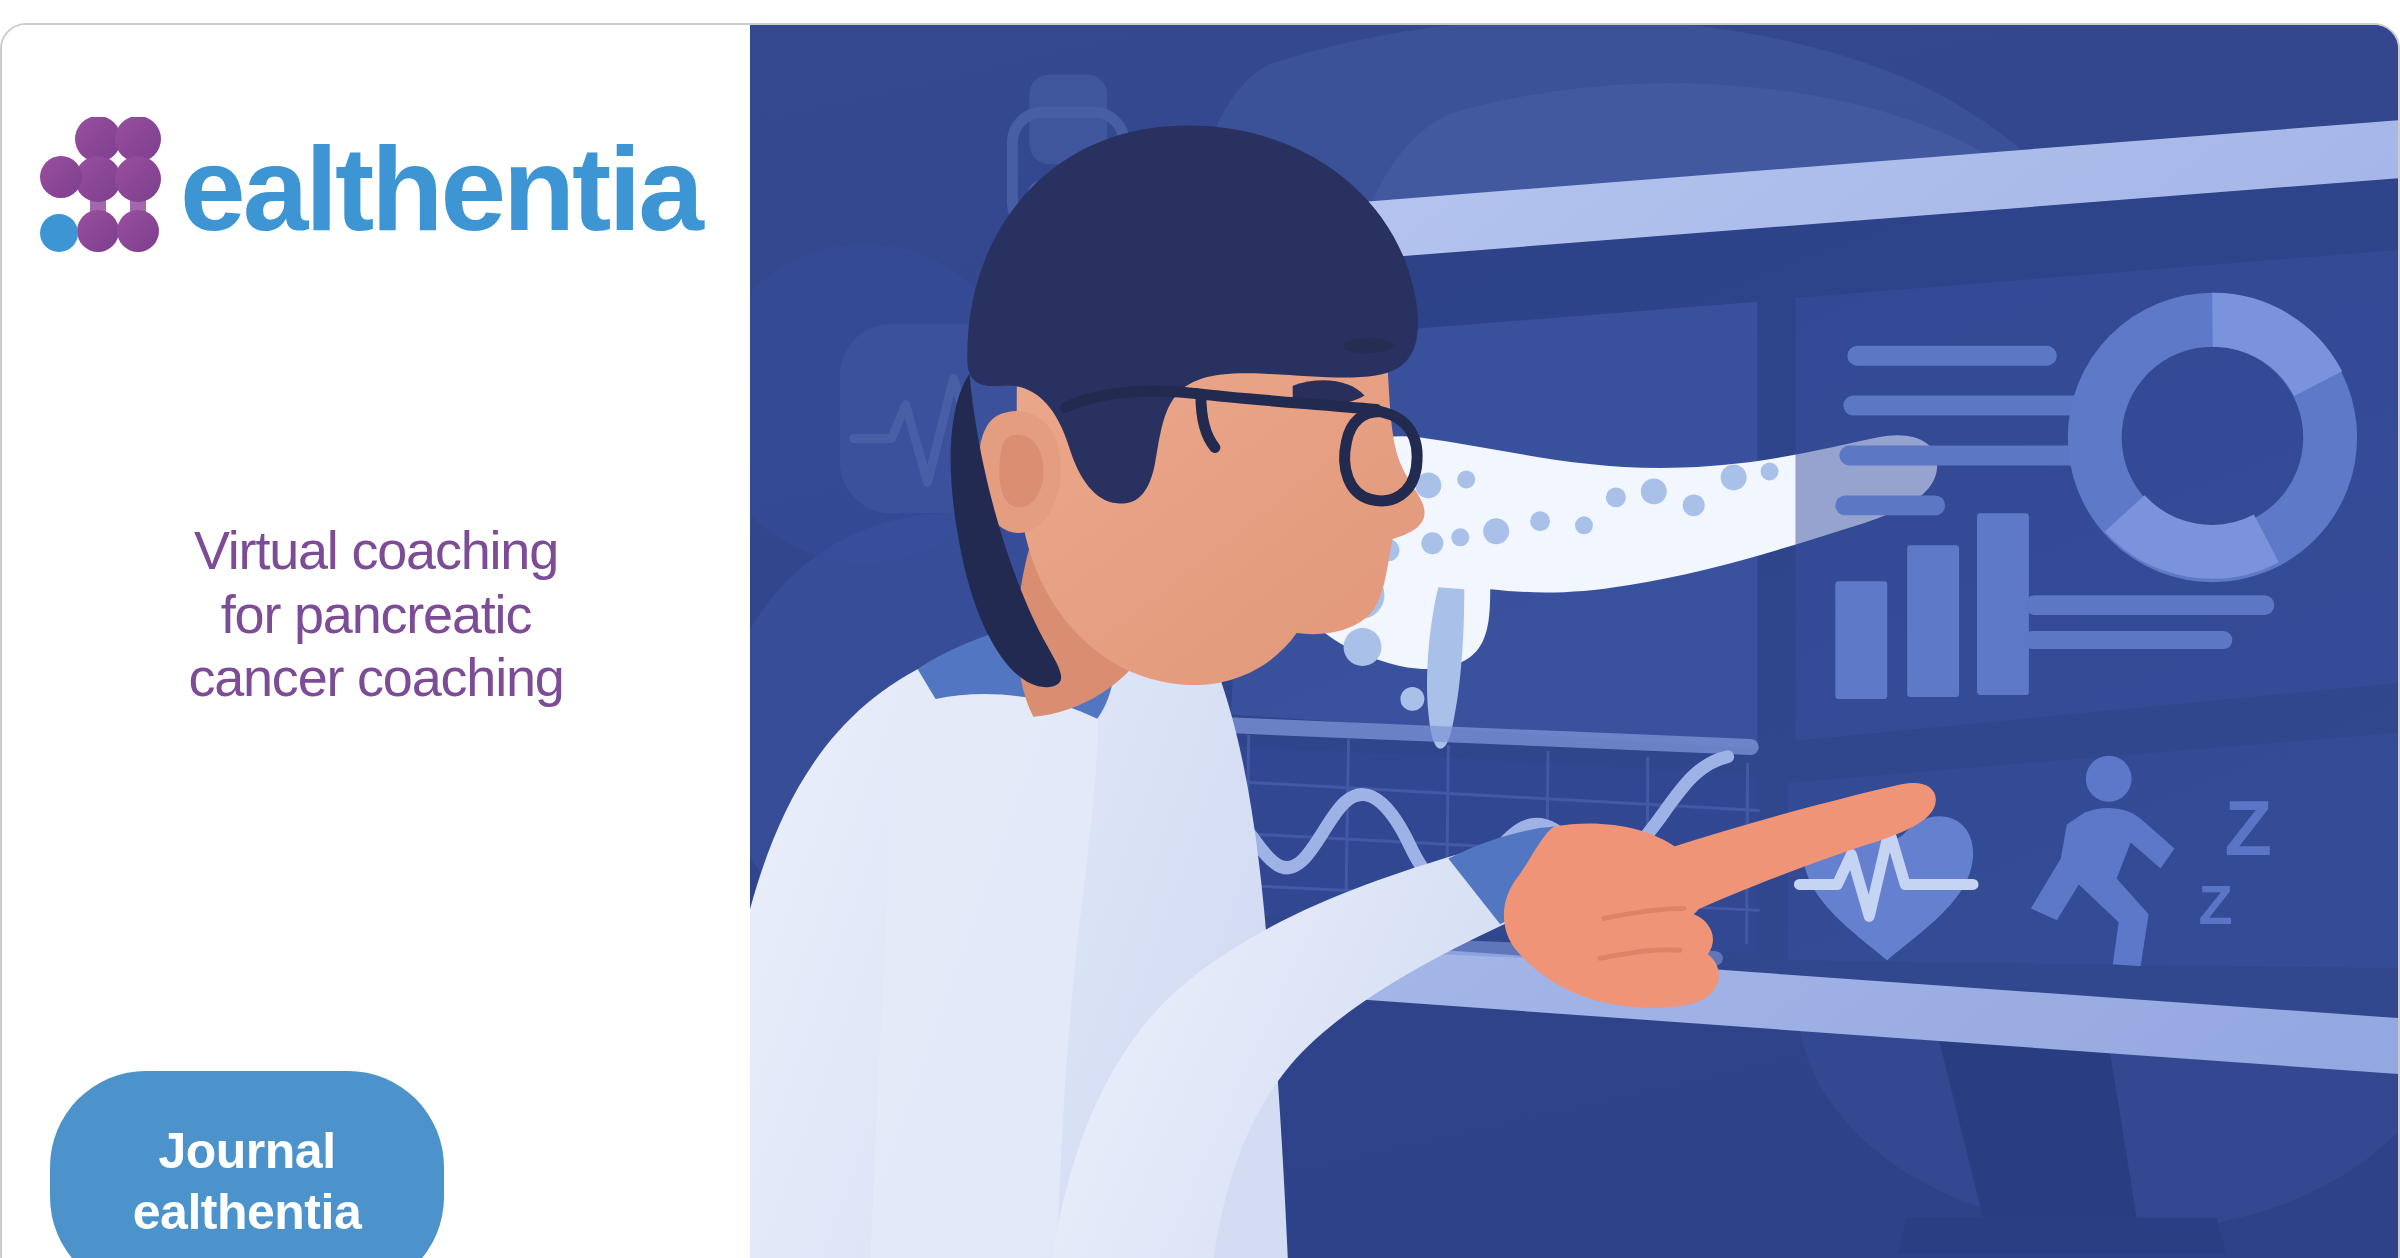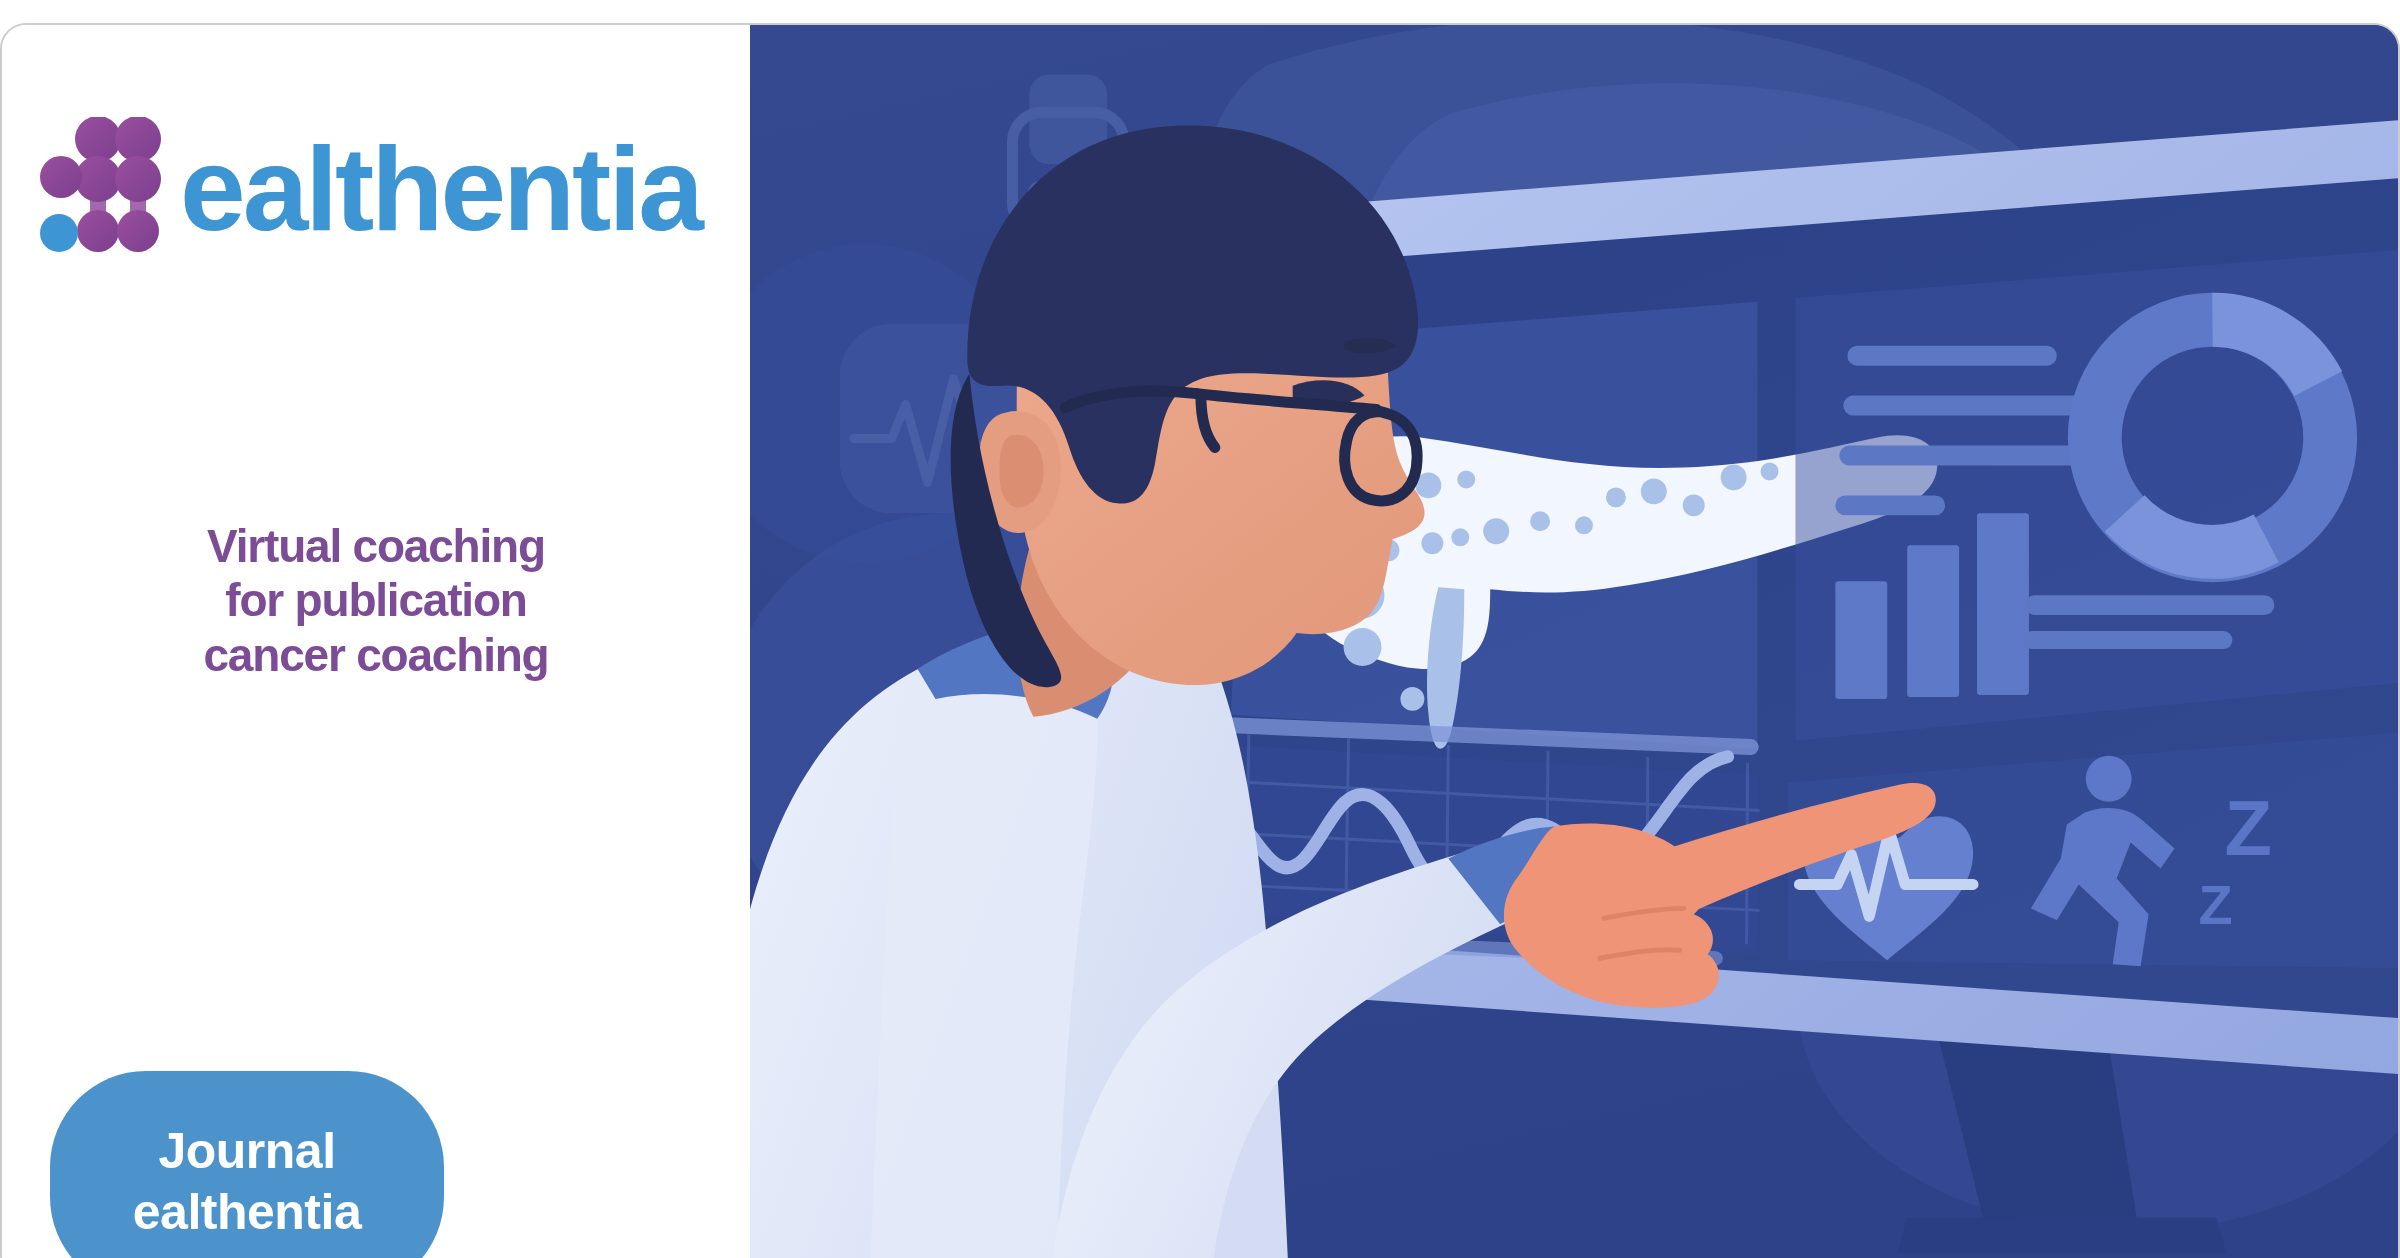--- a/index.html
+++ b/index.html
@@ -42,22 +42,22 @@
     margin-left: -6px;
     margin-top: 6px;
   }
   .headline {
     position: absolute;
     left: 0; right: 0;
     top: 494px;
     text-align: center;
     padding: 0 44px;
     color: #7c4c96;
-    font-size: 46px;
-    font-weight: 700;
+    font-size: 54px;
+    font-weight: 400;
     line-height: 1.18;
     letter-spacing: -1.2px;
   }
   .headline .hl-line { display: block; }
   .badge {
     position: absolute;
     left: 48px; top: 1046px;
     width: 394px; height: 222px;
     border-radius: 96px;
     background: #4d93cb;
@@ -111,21 +111,21 @@
         <circle cx="102" cy="114" r="21" fill="url(#pg)"></circle>
         <circle cx="25" cy="60" r="21" fill="url(#pg)"></circle>
 
         <circle cx="23" cy="116" r="19" fill="#3d95d4"></circle>
       </svg>
       <div class="logo-word">ealthentia</div>
     </div>
 
     <div class="headline">
       <span class="hl-line">Virtual coaching</span>
-      <span class="hl-line">for publication</span>
+      <span class="hl-line">for pancreatic</span>
       <span class="hl-line">cancer coaching</span>
     </div>
 
     <div class="badge">
       <span>Journal</span>
       <span>ealthentia</span>
     </div>
   </div>
 
   <div class="right-panel">

